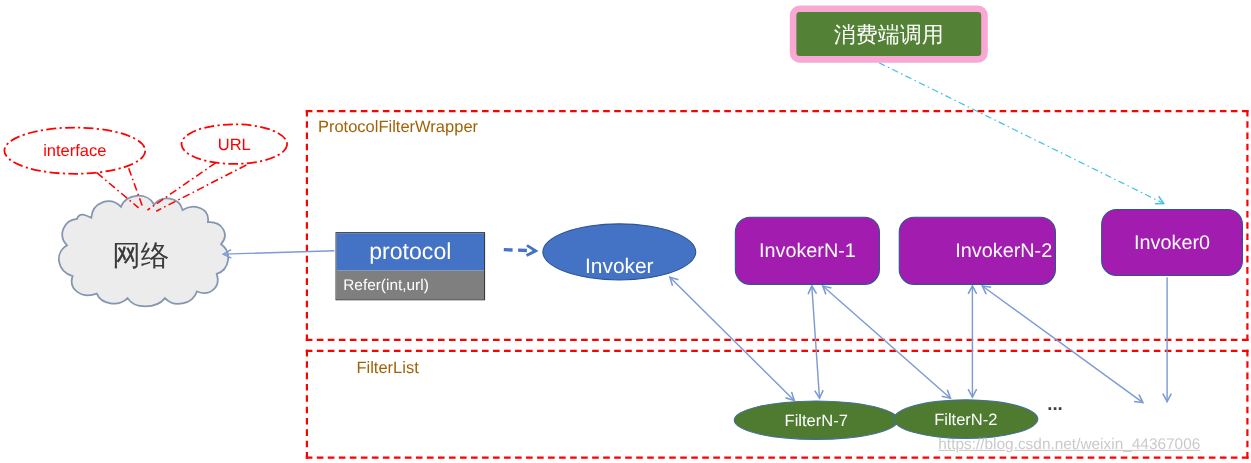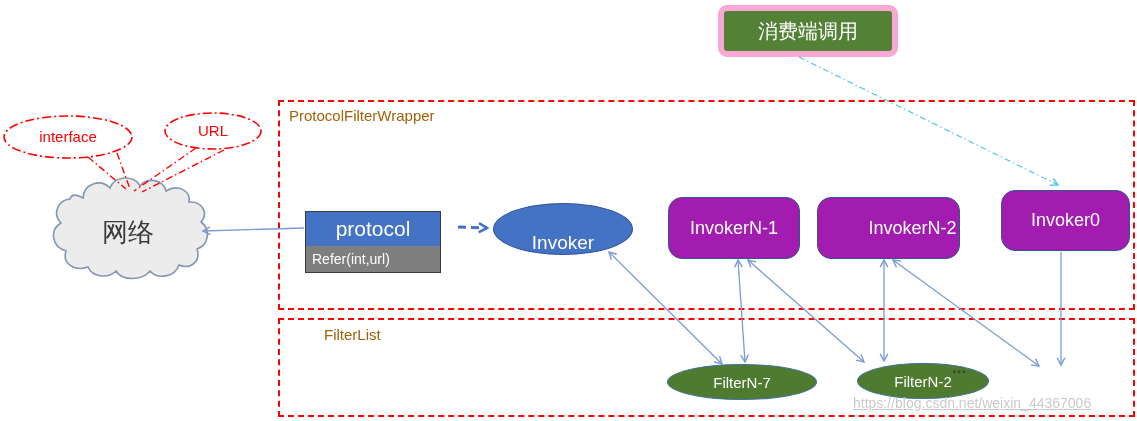--- a/index.html
+++ b/index.html
@@ -117,20 +117,20 @@
   <div class="node blue-rect" style="left:817px;top:197px;width:143px;height:62px;padding-left:48px;">
     <span>InvokerN-2</span>
   </div>
   <div class="node blue-rect" style="left:1001px;top:190px;width:129px;height:61px;">
     <span>Invoker0</span>
   </div>
 
   <div class="node green-ellipse" style="left:667px;top:364px;width:150px;height:36px;">
     <span>FilterN-7</span>
   </div>
-  <div class="node green-ellipse" style="left:857px;top:363px;width:132px;height:36px;">
+  <div class="node green-ellipse" style="left:812px;top:363px;width:132px;height:36px;">
     <span>FilterN-2</span>
   </div>
   <div class="ellipsis" style="left:952px;top:358px;">...</div>
 
   <div class="watermark" style="left:853px;top:395px;text-decoration:underline;">https://blog.csdn.net/weixin_44367006</div>
 
 </div>
 
 </body></html>

